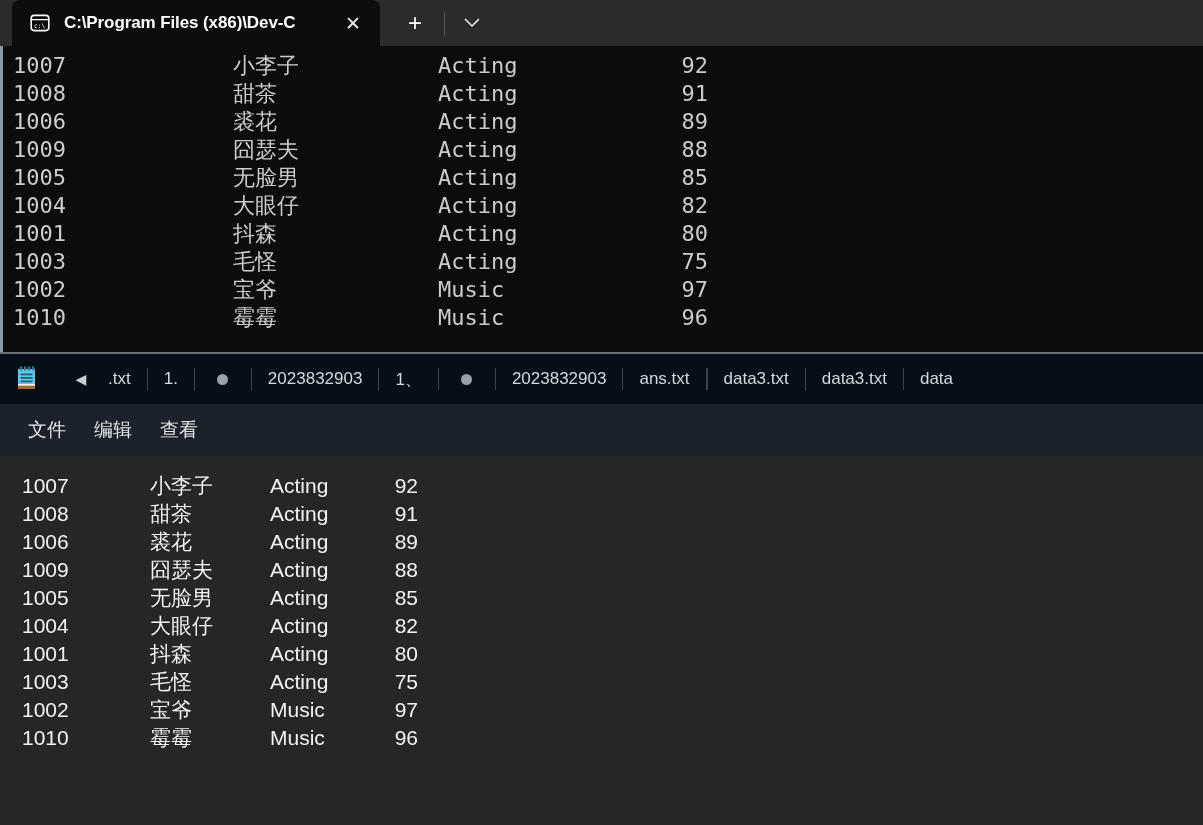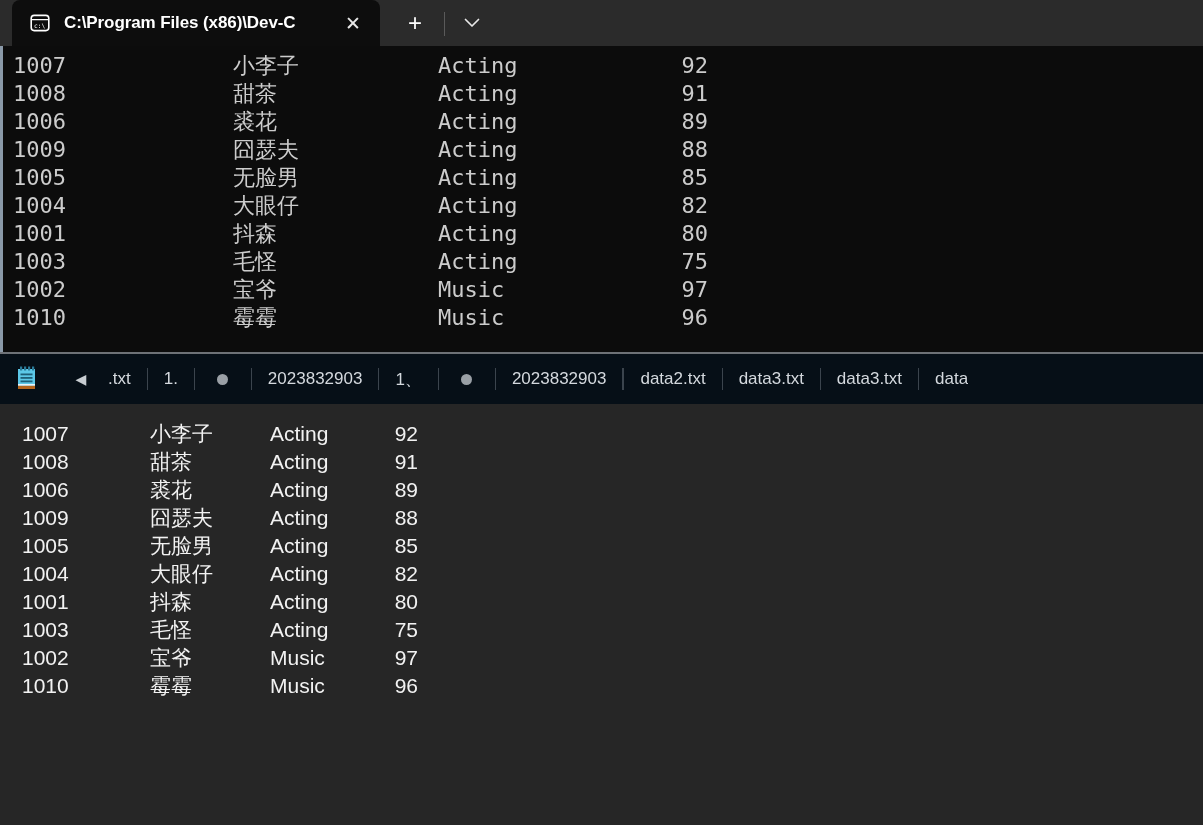--- a/index.html
+++ b/index.html
@@ -333,39 +333,44 @@
         </div>
         <div class="np-tab-sep"></div>
         <div class="np-dot">
           <i></i>
         </div>
         <div class="np-tab-sep"></div>
         <div class="np-tab">
           <span class="np-tab-label">2023832903</span>
         </div>
         <div class="np-tab-sep"></div>
-        <div class="np-tab-sep"></div>
-        <div class="np-tab">
-          <span class="np-tab-label">data2.txt</span>
-        </div>
+        <div class="np-tab">
+          <span class="np-tab-label">ans.txt</span>
+        </div>
+        <div class="np-tab-sep"></div>
         <div class="np-tab-sep"></div>
         <div class="np-tab">
           <span class="np-tab-label">data3.txt</span>
         </div>
         <div class="np-tab-sep"></div>
         <div class="np-tab">
           <span class="np-tab-label">data3.txt</span>
         </div>
         <div class="np-tab-sep"></div>
         <div class="np-tab">
           <span class="np-tab-label">data</span>
         </div>
       </div>
   </div>
 
+  <div id="notepad-menubar">
+      <div class="np-menu-item">文件</div>
+      <div class="np-menu-item">编辑</div>
+      <div class="np-menu-item">查看</div>
+    </div>
 
   <div id="notepad-content">
     <div id="notepad-lines">
         <div class="np-line"><span class="nc-id">1007</span><span class="nc-name">小李子</span><span class="nc-dept">Acting</span><span class="nc-score">92</span></div>
         <div class="np-line"><span class="nc-id">1008</span><span class="nc-name">甜茶</span><span class="nc-dept">Acting</span><span class="nc-score">91</span></div>
         <div class="np-line"><span class="nc-id">1006</span><span class="nc-name">裘花</span><span class="nc-dept">Acting</span><span class="nc-score">89</span></div>
         <div class="np-line"><span class="nc-id">1009</span><span class="nc-name">囧瑟夫</span><span class="nc-dept">Acting</span><span class="nc-score">88</span></div>
         <div class="np-line"><span class="nc-id">1005</span><span class="nc-name">无脸男</span><span class="nc-dept">Acting</span><span class="nc-score">85</span></div>
         <div class="np-line"><span class="nc-id">1004</span><span class="nc-name">大眼仔</span><span class="nc-dept">Acting</span><span class="nc-score">82</span></div>
         <div class="np-line"><span class="nc-id">1001</span><span class="nc-name">抖森</span><span class="nc-dept">Acting</span><span class="nc-score">80</span></div>

